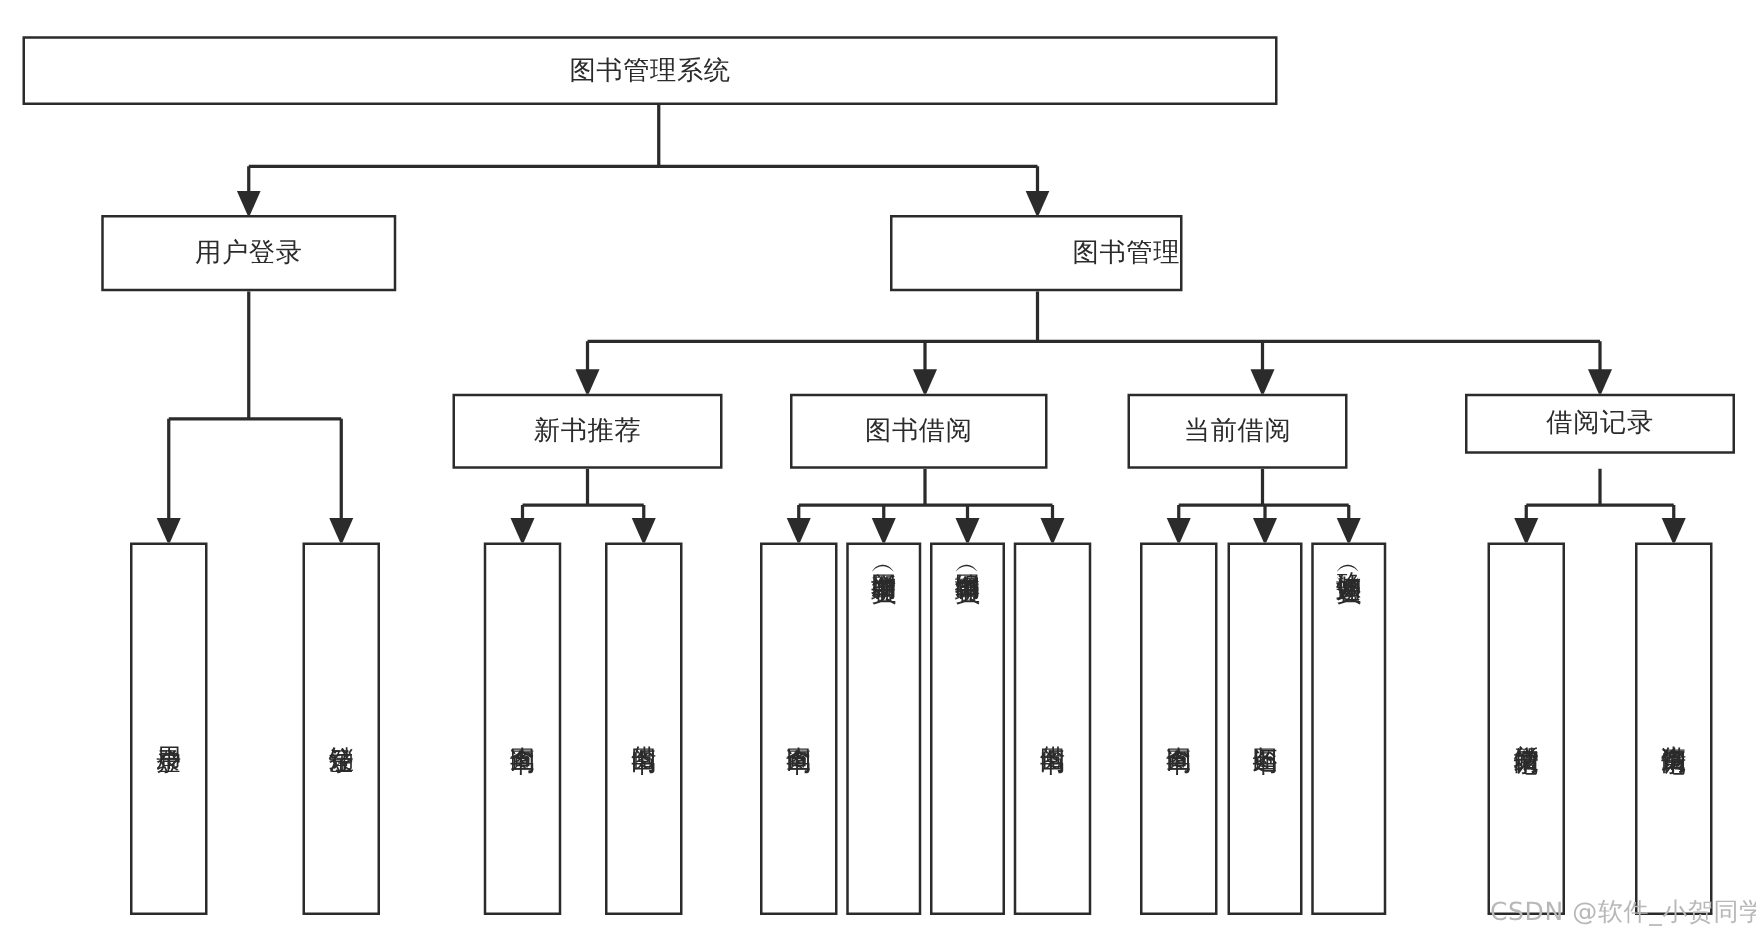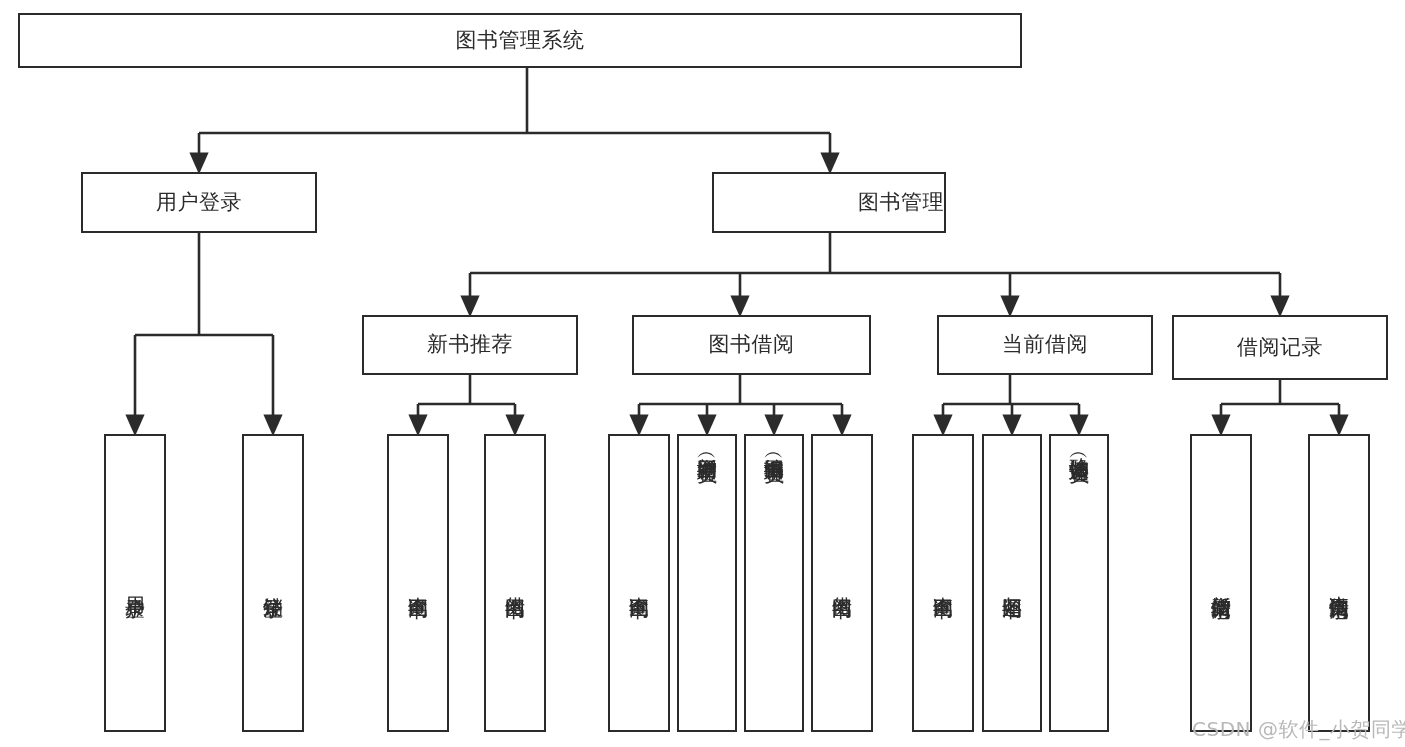--- a/index.html
+++ b/index.html
@@ -117,41 +117,41 @@
       <path d="M1012,404 L1012,429" marker-end="url(#arrowhead)"></path>
       <path d="M1079,404 L1079,429" marker-end="url(#arrowhead)"></path>
 
       <path d="M1280,375 L1280,404"></path>
       <path d="M1221,404 L1339,404"></path>
       <path d="M1221,404 L1221,429" marker-end="url(#arrowhead)"></path>
       <path d="M1339,404 L1339,429" marker-end="url(#arrowhead)"></path>
     </g>
   </svg>
 
-  <div class="node-box level-root" style="left:18px; top:13px; width:1004px; height:55px;">
+  <div class="node-box level-root" style="left:18px; top:29px; width:1004px; height:55px;">
     <span class="node-label">图书管理系统</span>
   </div>
 
   <div class="node-box level-mid" style="left:81px; top:172px; width:236px; height:61px;">
     <span class="node-label">用户登录</span>
   </div>
   <div class="node-box level-mid" style="left:712px; top:172px; width:234px; height:61px;justify-content:flex-end;">
     <span class="node-label">图书管理</span>
   </div>
 
   <div class="node-box level-sub" style="left:362px; top:315px; width:216px; height:60px;text-align:center;">
     <span class="node-label">新书推荐</span>
   </div>
-  <div class="node-box level-sub" style="left:632px; top:315px; width:239px; height:60px;font-family:Liberation Serif, serif;">
+  <div class="node-box level-sub" style="left:632px; top:315px; width:206px; height:60px;font-family:Liberation Serif, serif;">
     <span class="node-label">图书借阅</span>
   </div>
-  <div class="node-box level-sub" style="left:902px; top:315px; width:216px; height:60px;margin-left:35px;">
+  <div class="node-box level-sub" style="left:902px; top:315px; width:176px; height:60px;">
     <span class="node-label">当前借阅</span>
   </div>
-  <div class="node-box level-sub" style="left:1172px; top:315px; width:216px; height:65px;">
+  <div class="node-box level-sub" style="left:1172px; top:315px; width:216px; height:48px;">
     <span class="node-label">借阅记录</span>
   </div>
 
   <div class="node-box level-leaf centered" style="left:104px; top:434px; width:62px; height:298px;">
     <span class="node-label">用户登录</span>
   </div>
   <div class="node-box level-leaf centered" style="left:242px; top:434px; width:62px; height:298px;">
     <span class="node-label">注销登录</span>
   </div>
   <div class="node-box level-leaf centered" style="left:387px; top:434px; width:62px; height:298px;">

